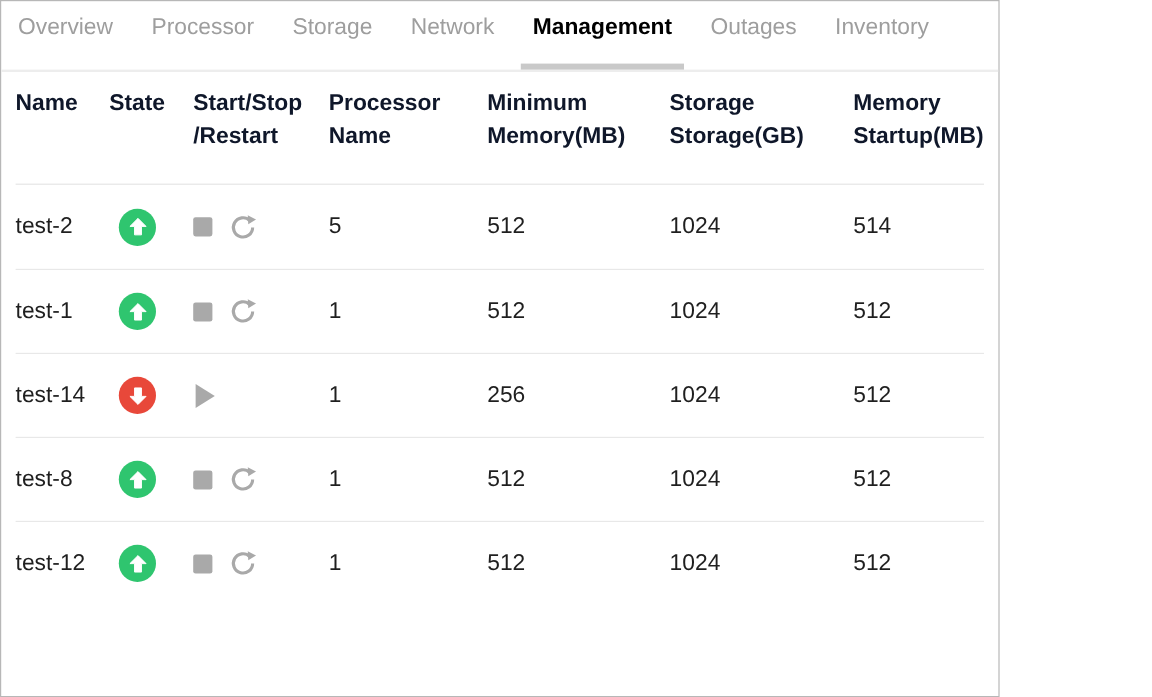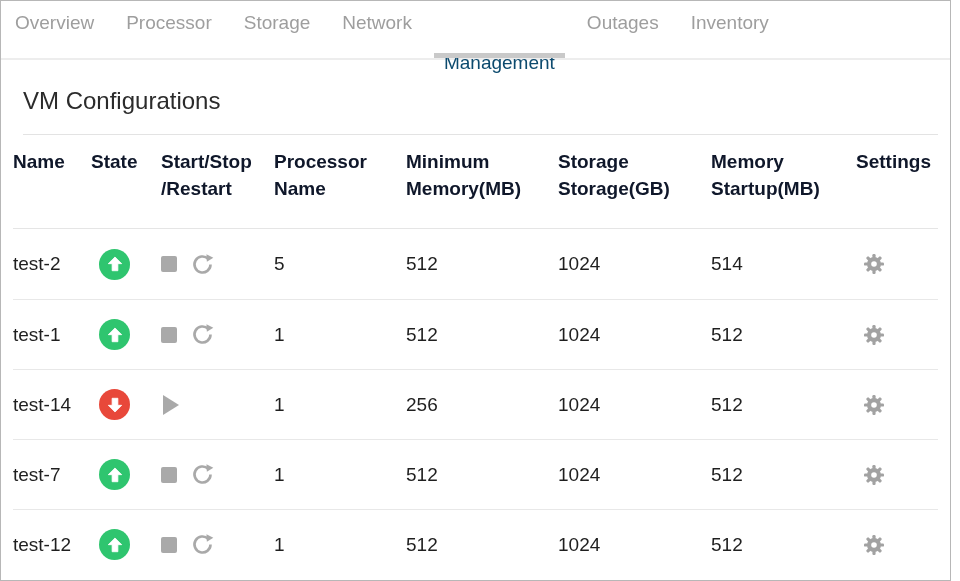--- a/index.html
+++ b/index.html
@@ -1,20 +1,20 @@
 <!DOCTYPE html>
 <html style="--state-up: #2fc56f; --state-down: #e8483a; --action-gray: #a9a9a9; --active-tab-underline: #c9c9c9;"><head>
 <meta charset="utf-8">
 <style>
   * { margin:0; padding:0; box-sizing:border-box; }
   html,body { background:#fff; }
   body { font-family:"Liberation Sans","DejaVu Sans",sans-serif; color:#222; }
 
   .frame {
-    width:951px; height:581px;
+    width:833px; height:581px;
     border:1px solid #b7b7b7;
     background:#fff;
     overflow:hidden;
     position:relative;
   }
 
   
   .tabbar {
     display:flex;
     align-items:stretch;
@@ -26,21 +26,21 @@
     position:relative;
     display:flex;
     align-items:flex-start;
     padding:11px 16px 0 16px;
     font-size:19px;
     color:#9e9e9e;
     cursor:pointer;
     white-space:nowrap;
   }
   .tab:first-child { padding-left:0; }
-  .tab.active { color:#0c4a6e; font-weight:normal;margin-top:40px; }
+  .tab.active { color:#000000; font-weight:bold; }
   .tab.active::after {
     content:"";
     position:absolute;
     left:6px; right:6px; bottom:0;
     height:5px;
     background:var(--active-tab-underline,#c9c9c9);
   }
   .tab.active:first-child::after { left:0; }
 
   
@@ -141,23 +141,20 @@
   <nav class="tabbar">
     <div class="tab">Overview</div>
     <div class="tab">Processor</div>
     <div class="tab">Storage</div>
     <div class="tab">Network</div>
     <div class="tab active">Management</div>
     <div class="tab">Outages</div>
     <div class="tab">Inventory</div>
   </nav>
 
-  <div class="section-header">
-    <h1 class="section-title">VM Configurations</h1>
-  </div>
 
   <div class="vm-table">
 
     <div class="trow thead">
       <div>Name</div>
       <div>State</div>
       <div>
         <div>Start/Stop</div>
         <div>/Restart</div>
       </div>
@@ -269,21 +266,21 @@
       <div class="cell-settings">
           <button class="icon-btn">
             <svg class="gear-svg" width="24" height="24" viewBox="0 0 24 24">
               <use href="#def-gear"></use>
             </svg>
           </button>
         </div>
     </div>
 
     <div class="trow tbody-row">
-      <div>test-7</div>
+      <div>test-8</div>
       <div class="cell-state">
         <span class="state-badge state-up">
           <svg width="24" height="24" viewBox="0 0 30 30">
               <use href="#def-arrow"></use>
             </svg>
         </span>
       </div>
       <div class="cell-actions">
         <button class="icon-btn">
             <span class="stop-glyph"></span>

